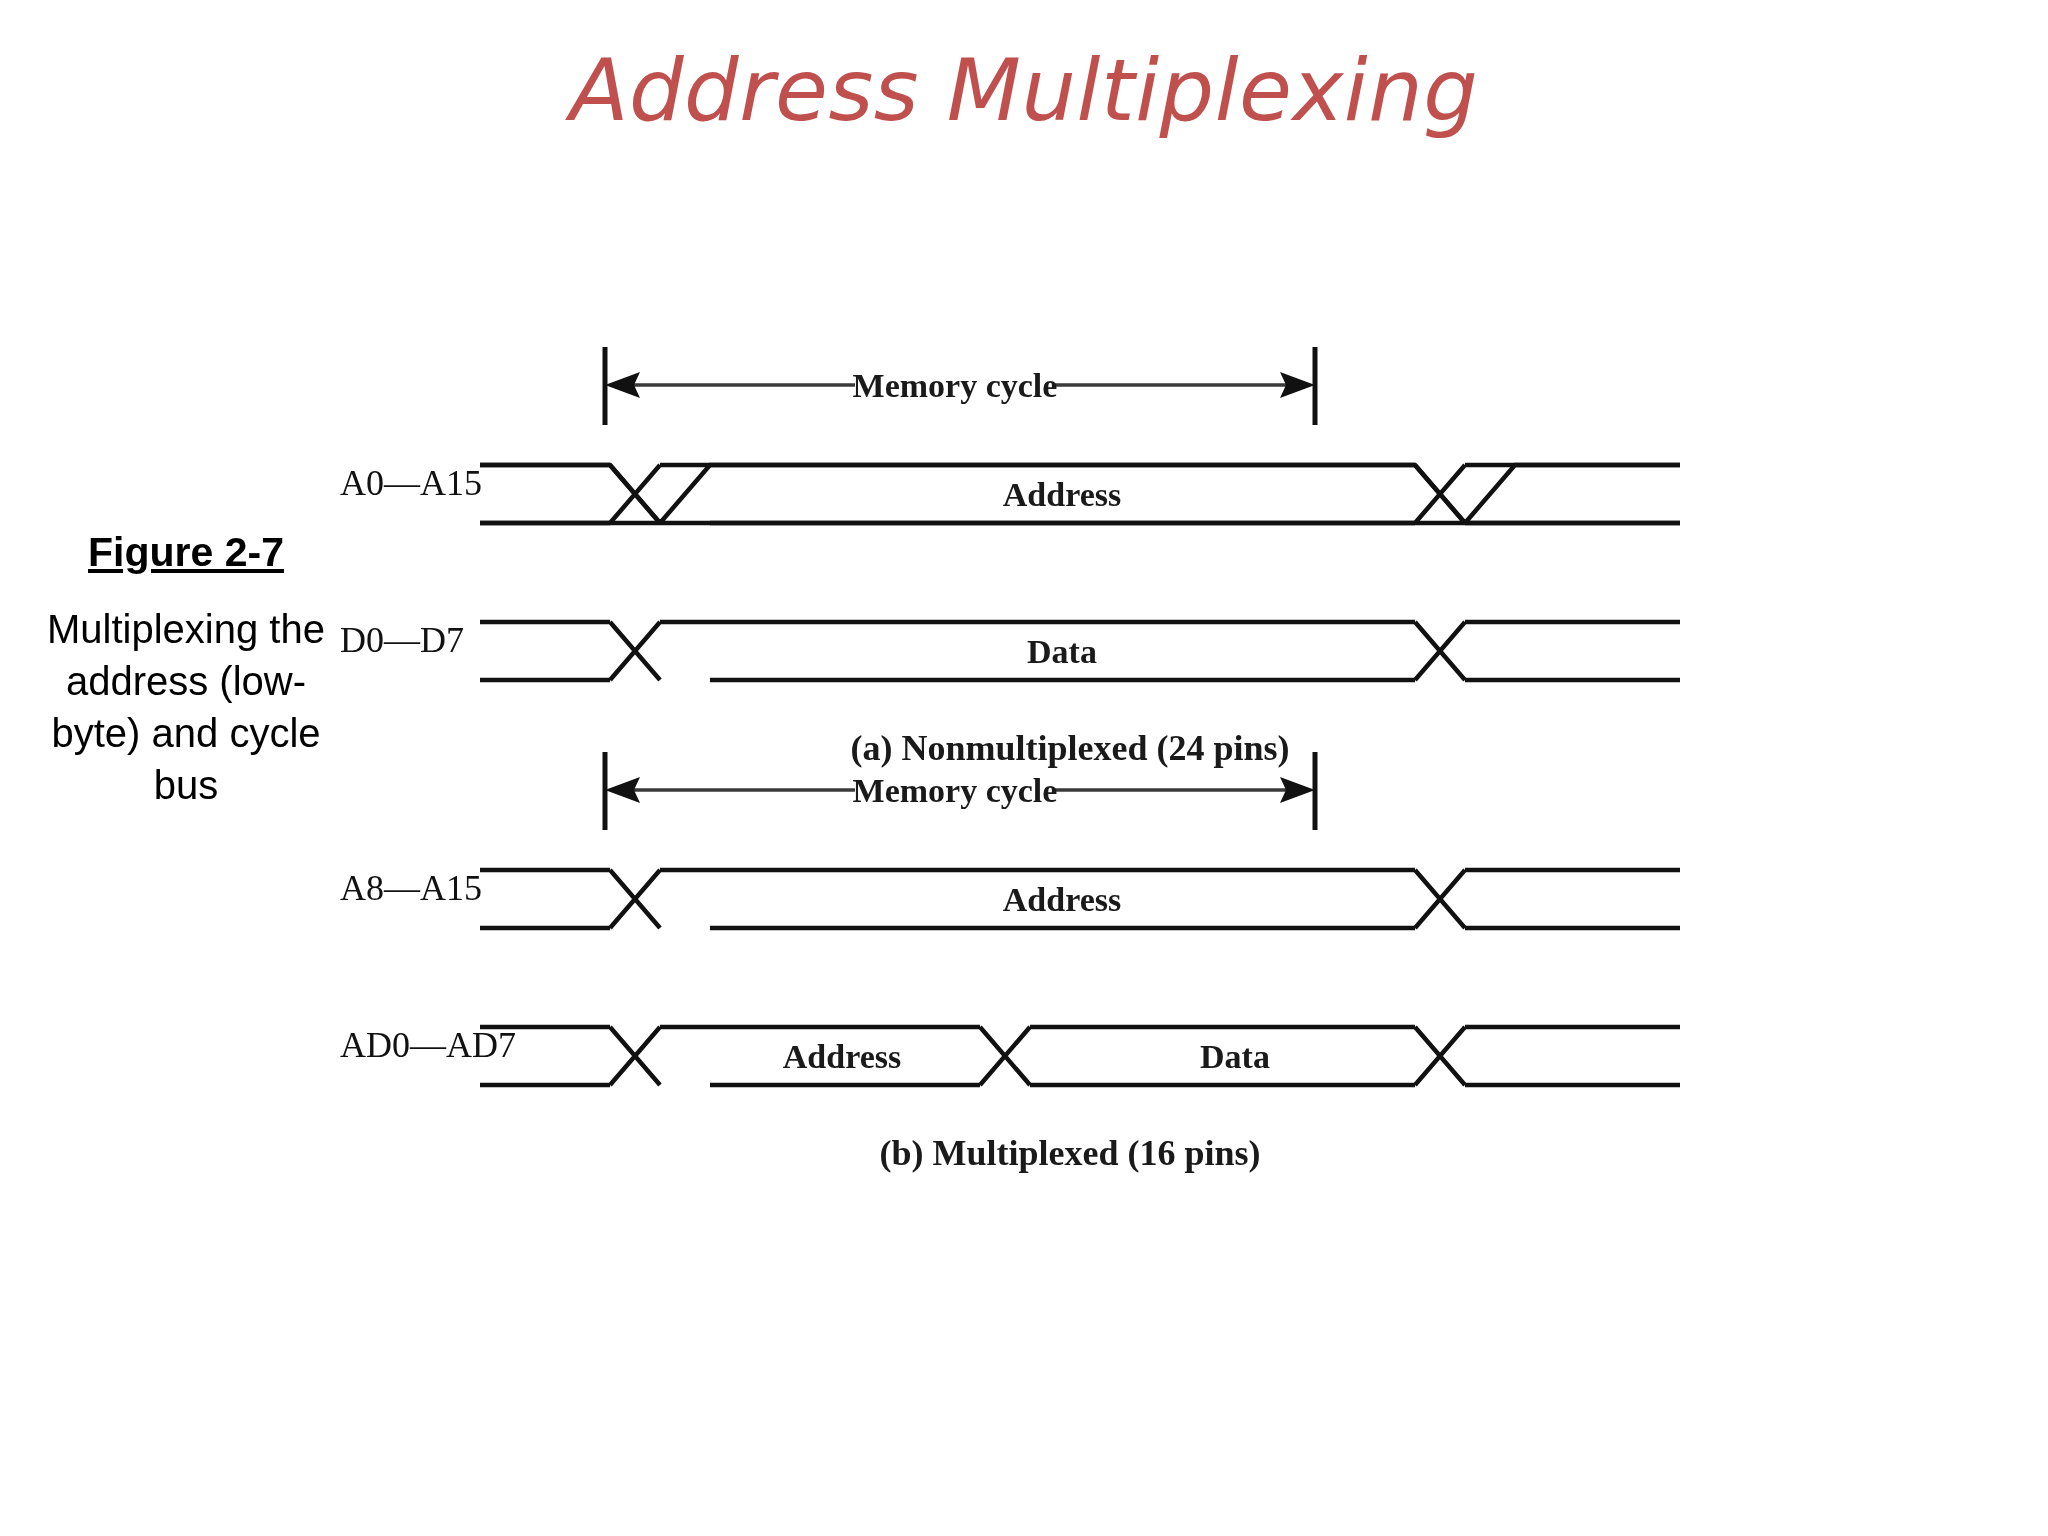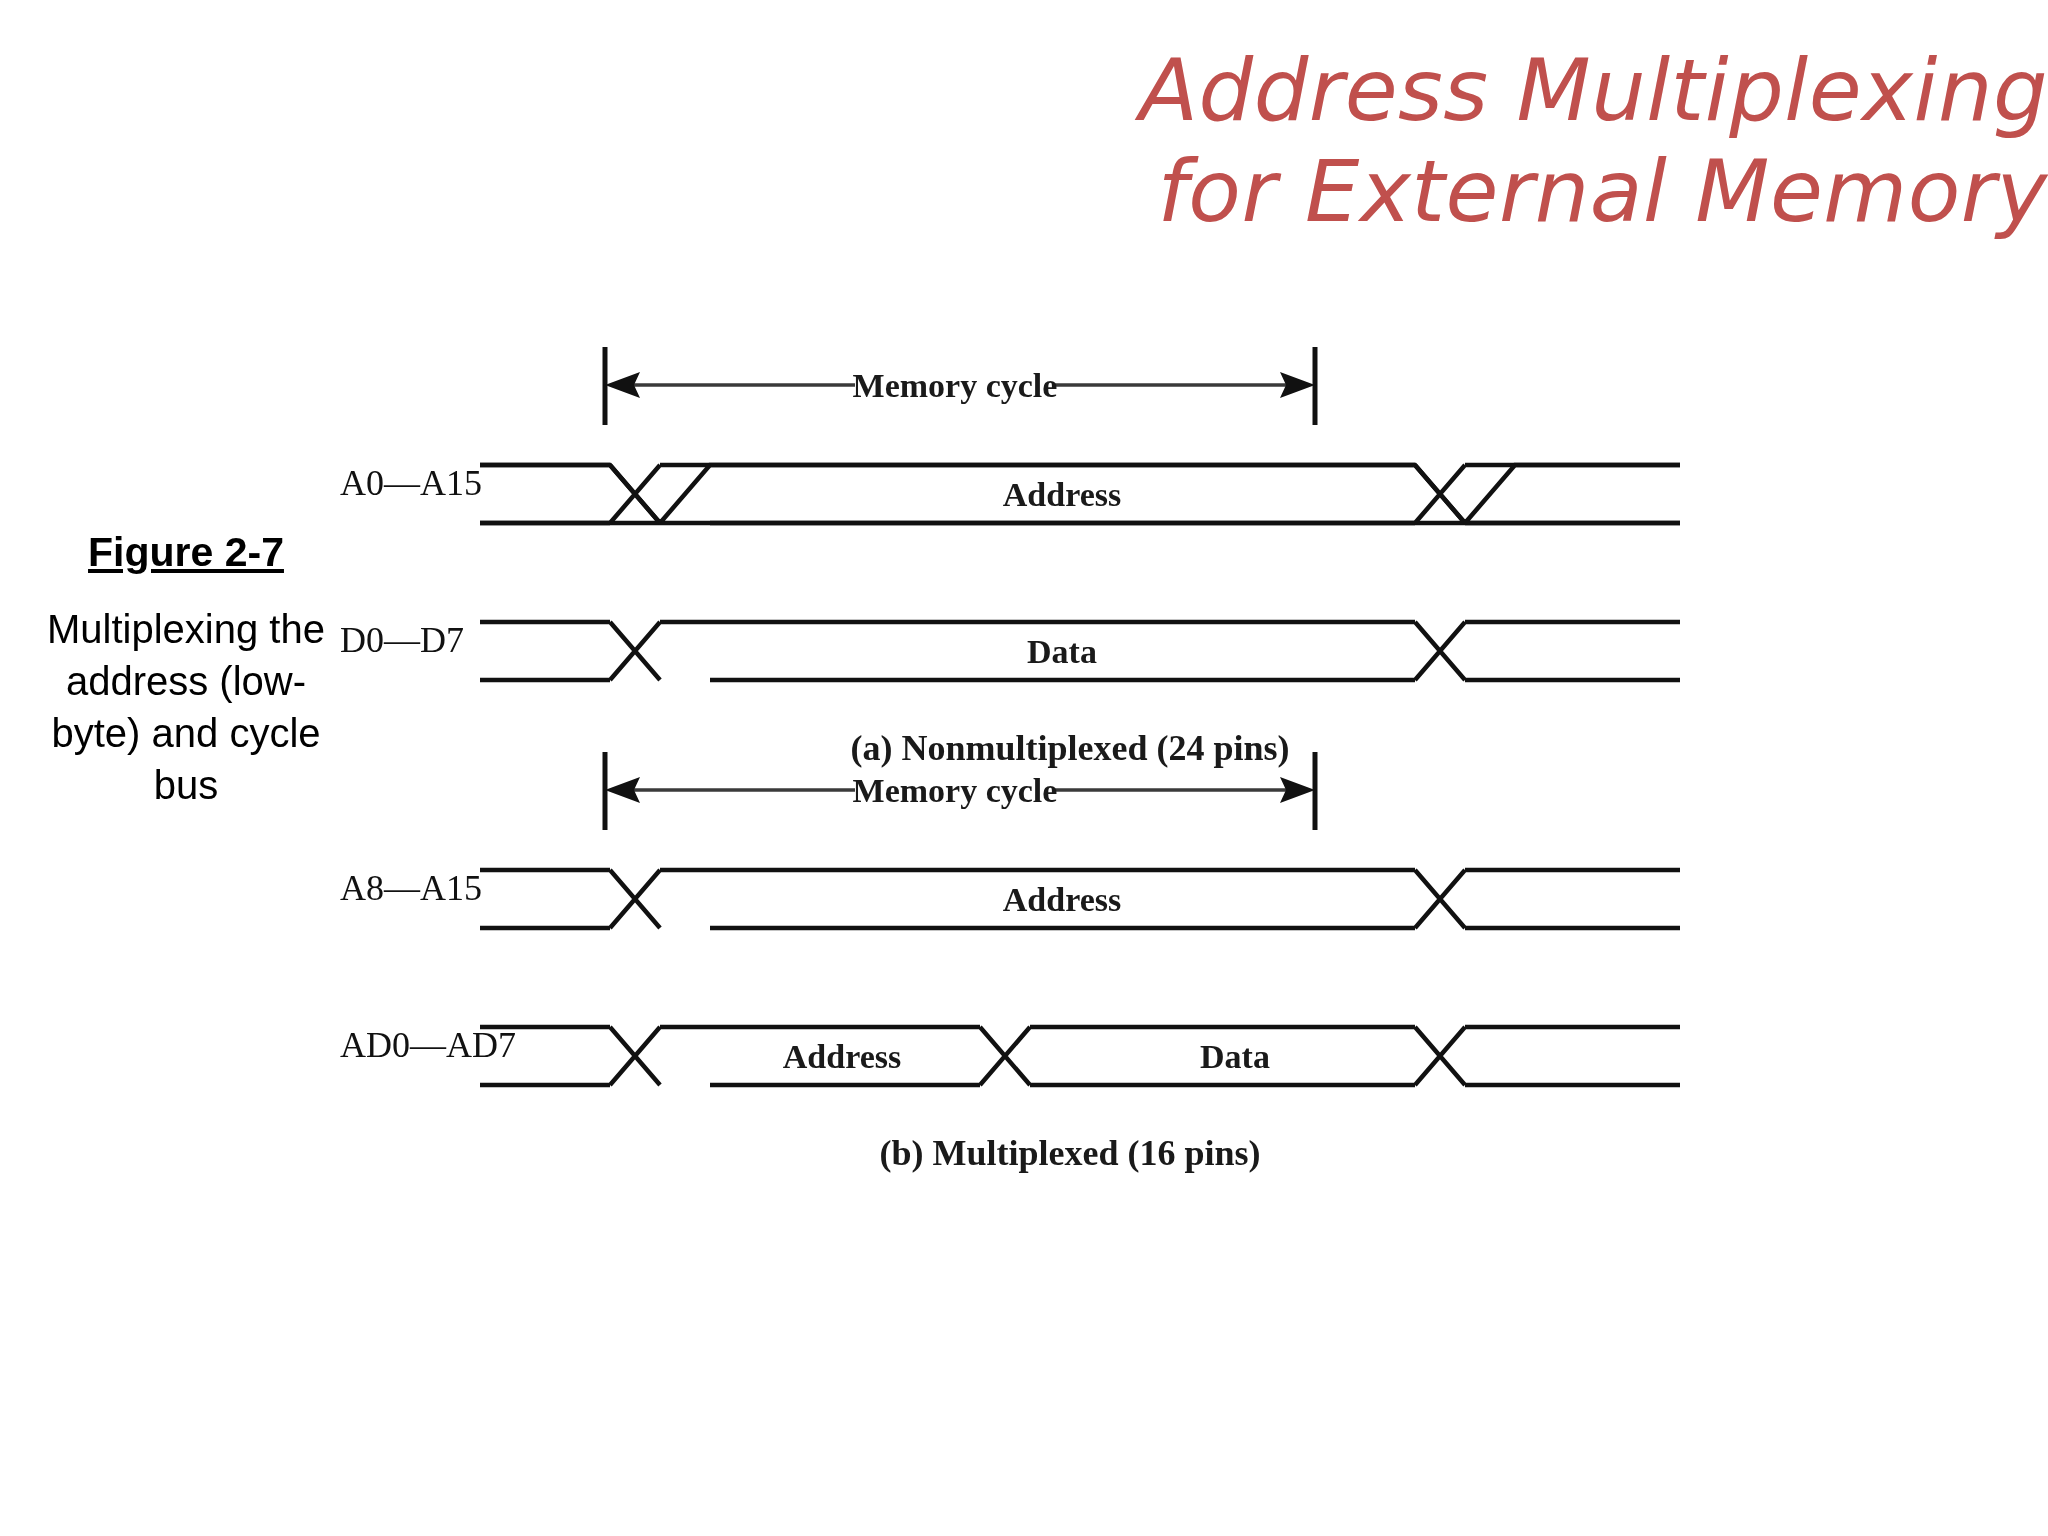--- a/index.html
+++ b/index.html
@@ -16,21 +16,21 @@
     font-family: "Liberation Sans", sans-serif;
     color: #000000;
   }
 
   
   #slide-title {
     position: absolute;
     left: 0;
     top: 40px;
     width: 2048px;
-    text-align: right;
+    text-align: center;
     color: #C0504D;
     font-family: "DejaVu Sans", sans-serif;
     font-size: 86px;
     font-style: italic;
     font-weight: 400;
     line-height: 1.18;
     letter-spacing: 0.5px;
   }
   #slide-title .tline { display: block; }
 
@@ -86,21 +86,20 @@
   }
   .wave { fill: none; stroke: #111111; stroke-width: 4.5; }
   .tick { stroke: #111111; stroke-width: 5; }
   .arrowline { stroke: #3a3a3a; stroke-width: 3.4; }
 </style>
 </head>
 <body>
 
 <div id="slide-title">
   <span class="tline">Address Multiplexing</span>
-  <span class="tline">for External Memory</span>
 </div>
 
 <div id="caption-block">
   <div id="figure-number">Figure 2-7</div>
   <div id="figure-caption">Multiplexing the address (low-byte) and cycle bus</div>
 </div>
 
 <div id="figure-area">
   <svg class="fig-svg" width="1700" height="620" viewBox="0 0 1700 620" xmlns="http://www.w3.org/2000/svg">
 

